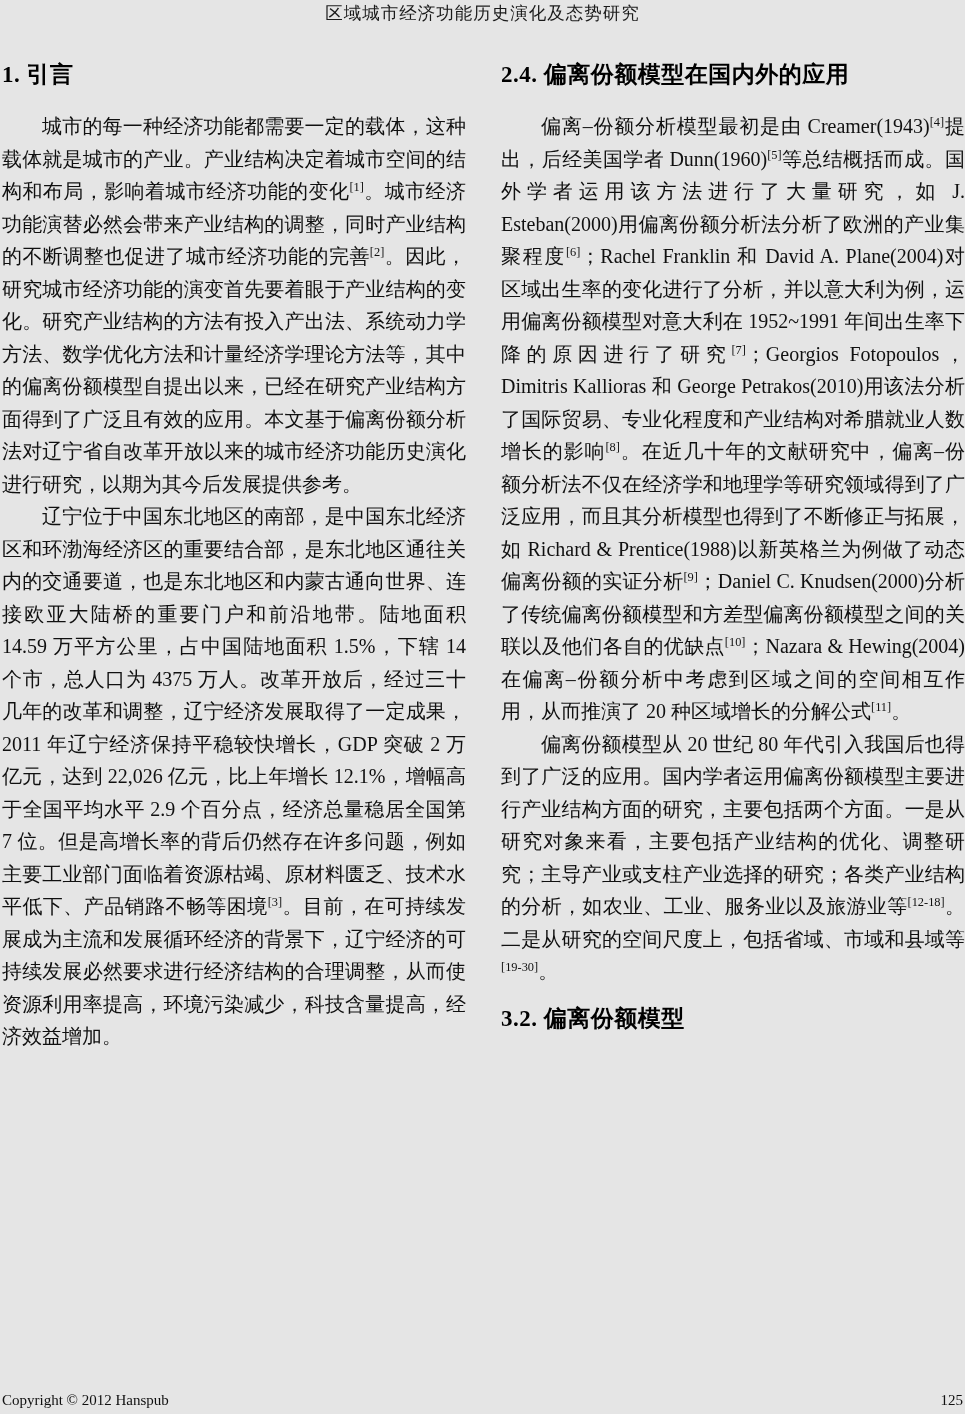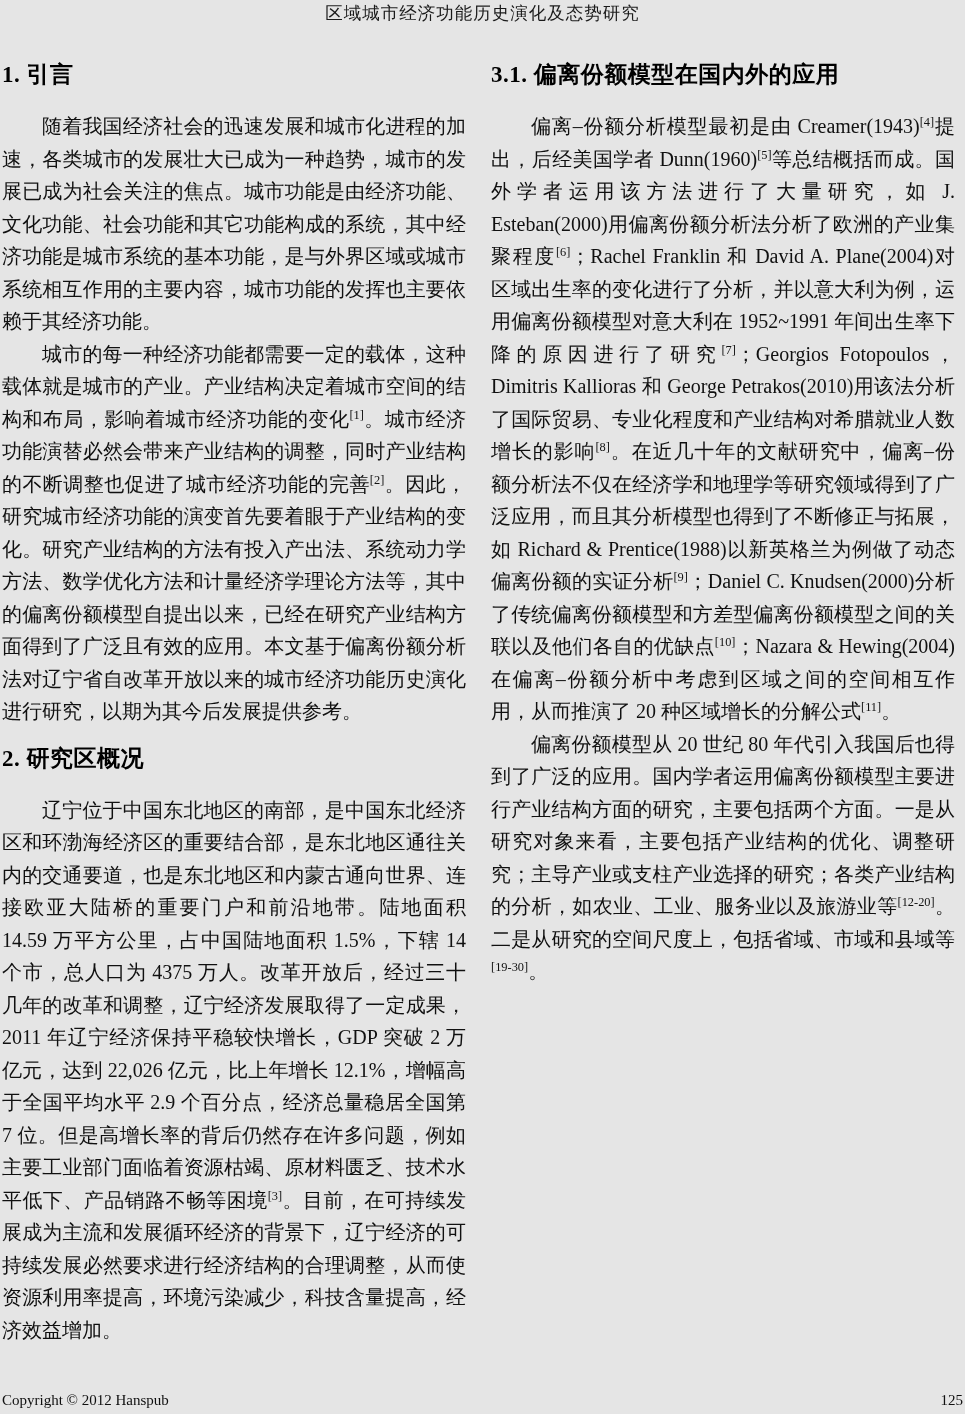--- a/index.html
+++ b/index.html
@@ -20,21 +20,21 @@
   .doc-title {
     margin-top: 0;
     font-size: 17.5px;
     line-height: 26px;
     letter-spacing: 1px;
     text-align: center;
     color: #1a1a1a;
   }
   .columns {
     display: flex;
-    gap: 25px;
+    gap: 35px;
     padding: 0 2px;
   }
   .col {
     width: 464px;
     flex: 0 0 464px;
   }
   .sec-h {
     font-size: 23px;
     line-height: 30px;
     font-weight: bold;
@@ -75,33 +75,32 @@
 <body>
 
 <div class="page">
 
   <div class="doc-title">区域城市经济功能历史演化及态势研究</div>
 
   <div class="columns">
 
     <div class="col">
       <h2 class="sec-h first">1. 引言</h2>
-      <p class="para">随着我国经济社会的迅速发展和城市化进程的加速，各类城市的发展壮大已成为一种趋势，城市的发展已成为社会关注的焦点。城市功能是由经济功能、文化功能、社会功能和其它功能构成的系统，其中经济功能是城市系统的基本功能，是与外界区域或城市系统相互作用的主要内容，城市功能的发挥也主要依赖于其经济功能。</p>
       <p class="para">城市的每一种经济功能都需要一定的载体，这种载体就是城市的产业。产业结构决定着城市空间的结构和布局，影响着城市经济功能的变化<sup>[1]</sup>。城市经济功能演替必然会带来产业结构的调整，同时产业结构的不断调整也促进了城市经济功能的完善<sup>[2]</sup>。因此，研究城市经济功能的演变首先要着眼于产业结构的变化。研究产业结构的方法有投入产出法、系统动力学方法、数学优化方法和计量经济学理论方法等，其中的偏离份额模型自提出以来，已经在研究产业结构方面得到了广泛且有效的应用。本文基于偏离份额分析法对辽宁省自改革开放以来的城市经济功能历史演化进行研究，以期为其今后发展提供参考。</p>
 
-      <h2 class="sec-h">2. 研究区概况</h2>
       <p class="para">辽宁位于中国东北地区的南部，是中国东北经济区和环渤海经济区的重要结合部，是东北地区通往关内的交通要道，也是东北地区和内蒙古通向世界、连接欧亚大陆桥的重要门户和前沿地带。陆地面积 14.59 万平方公里，占中国陆地面积 1.5%，下辖 14 个市，总人口为 4375 万人。改革开放后，经过三十几年的改革和调整，辽宁经济发展取得了一定成果，2011 年辽宁经济保持平稳较快增长，GDP 突破 2 万亿元，达到 22,026 亿元，比上年增长 12.1%，增幅高于全国平均水平 2.9 个百分点，经济总量稳居全国第 7 位。但是高增长率的背后仍然存在许多问题，例如主要工业部门面临着资源枯竭、原材料匮乏、技术水平低下、产品销路不畅等困境<sup>[3]</sup>。目前，在可持续发展成为主流和发展循环经济的背景下，辽宁经济的可持续发展必然要求进行经济结构的合理调整，从而使资源利用率提高，环境污染减少，科技含量提高，经济效益增加。</p>
 
     </div>
 
     <div class="col">
-      <h2 class="sec-h first">3.1. 偏离份额模型在国内外的应用</h2>
+      <h2 class="sec-h first">2.4. 偏离份额模型在国内外的应用</h2>
       <p class="para">偏离–份额分析模型最初是由 Creamer(1943)<sup>[4]</sup>提出，后经美国学者 Dunn(1960)<sup>[5]</sup>等总结概括而成。国外学者运用该方法进行了大量研究，如 J. Esteban(2000)用偏离份额分析法分析了欧洲的产业集聚程度<sup>[6]</sup>；Rachel Franklin 和 David A. Plane(2004)对区域出生率的变化进行了分析，并以意大利为例，运用偏离份额模型对意大利在 1952~1991 年间出生率下降的原因进行了研究<sup>[7]</sup>；Georgios Fotopoulos，Dimitris Kallioras 和 George Petrakos(2010)用该法分析了国际贸易、专业化程度和产业结构对希腊就业人数增长的影响<sup>[8]</sup>。在近几十年的文献研究中，偏离–份额分析法不仅在经济学和地理学等研究领域得到了广泛应用，而且其分析模型也得到了不断修正与拓展，如 Richard &amp; Prentice(1988)以新英格兰为例做了动态偏离份额的实证分析<sup>[9]</sup>；Daniel C. Knudsen(2000)分析了传统偏离份额模型和方差型偏离份额模型之间的关联以及他们各自的优缺点<sup>[10]</sup>；Nazara &amp; Hewing(2004)在偏离–份额分析中考虑到区域之间的空间相互作用，从而推演了 20 种区域增长的分解公式<sup>[11]</sup>。</p>
-      <p class="para">偏离份额模型从 20 世纪 80 年代引入我国后也得到了广泛的应用。国内学者运用偏离份额模型主要进行产业结构方面的研究，主要包括两个方面。一是从研究对象来看，主要包括产业结构的优化、调整研究；主导产业或支柱产业选择的研究；各类产业结构的分析，如农业、工业、服务业以及旅游业等<sup>[12-20]</sup>。二是从研究的空间尺度上，包括省域、市域和县域等<sup>[19-30]</sup>。</p>
+      <p class="para">偏离份额模型从 20 世纪 80 年代引入我国后也得到了广泛的应用。国内学者运用偏离份额模型主要进行产业结构方面的研究，主要包括两个方面。一是从研究对象来看，主要包括产业结构的优化、调整研究；主导产业或支柱产业选择的研究；各类产业结构的分析，如农业、工业、服务业以及旅游业等<sup>[12-18]</sup>。二是从研究的空间尺度上，包括省域、市域和县域等<sup>[19-30]</sup>。</p>
 
+      <h2 class="sec-h">3.2. 偏离份额模型</h2>
     </div>
 
   </div>
 
   <div class="footer">
     <span>Copyright © 2012 Hanspub</span>
     <span>125</span>
   </div>
 
 </div>

